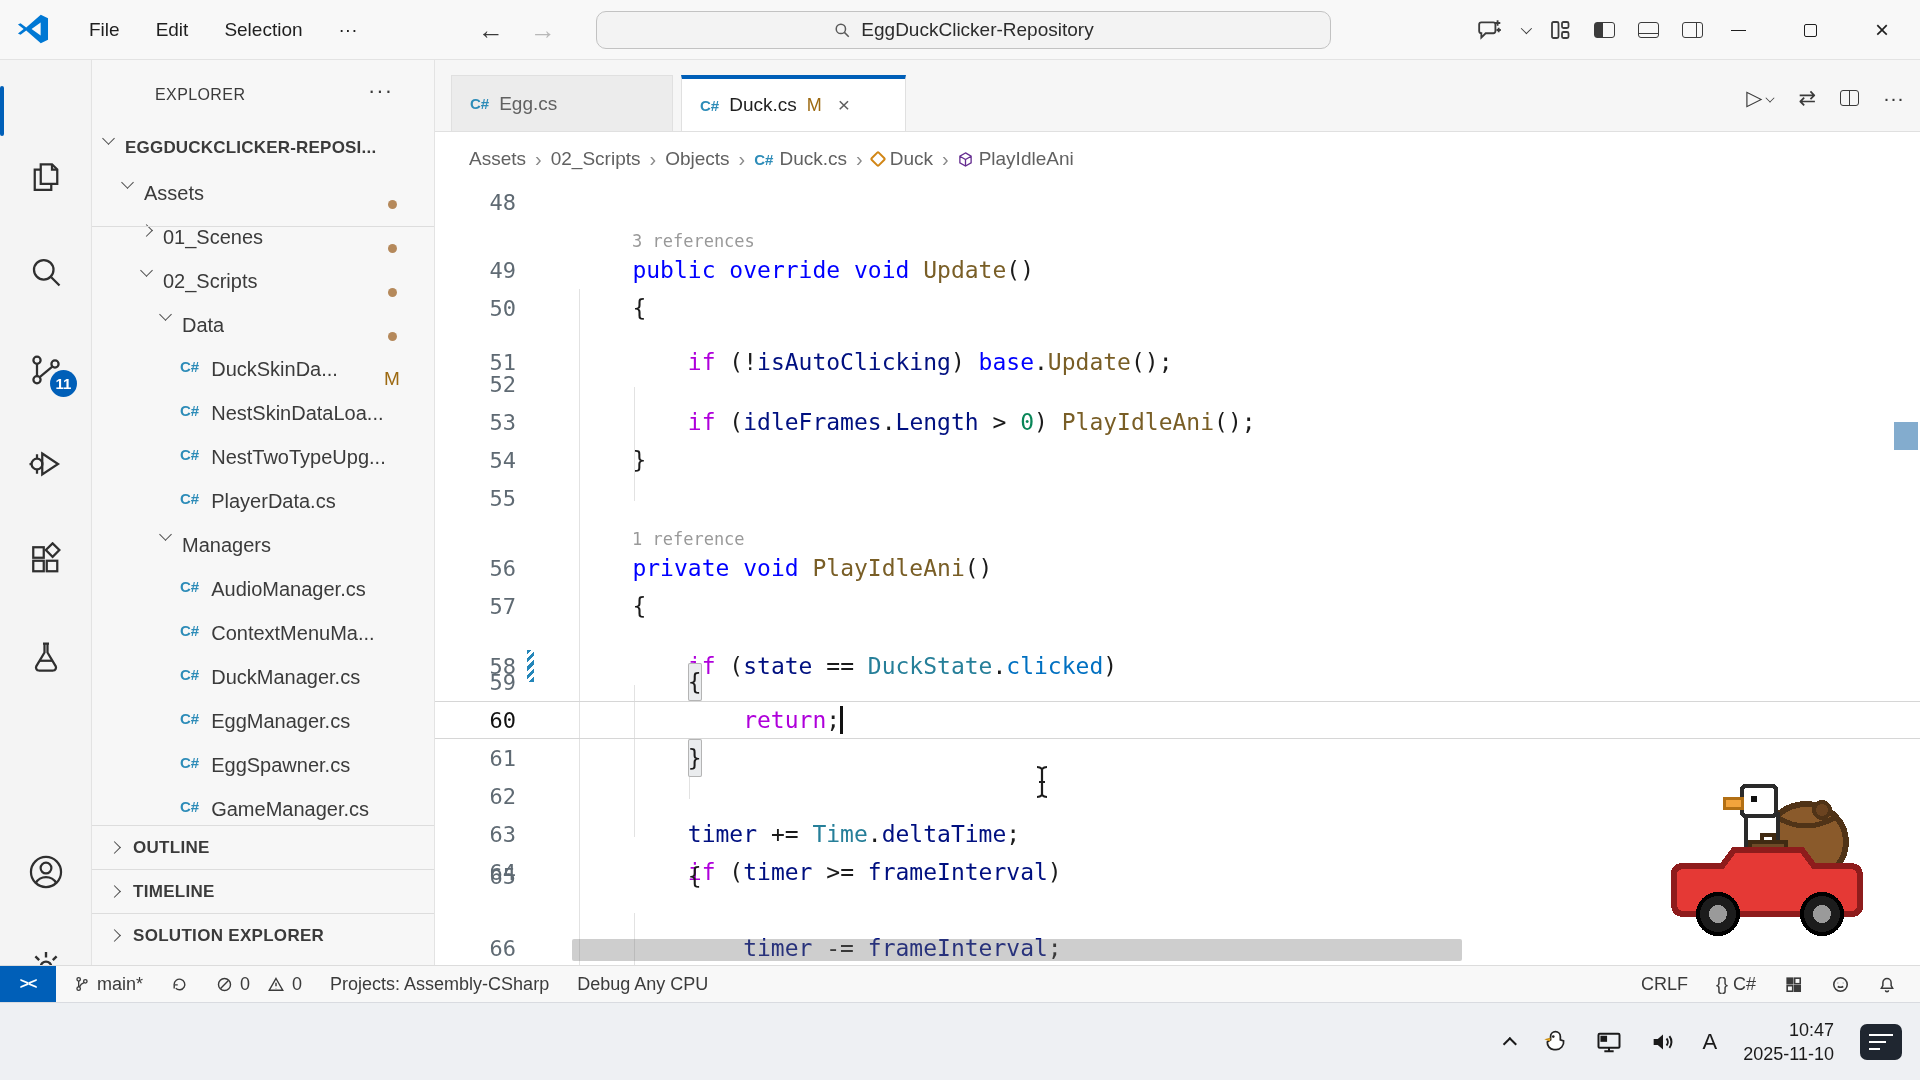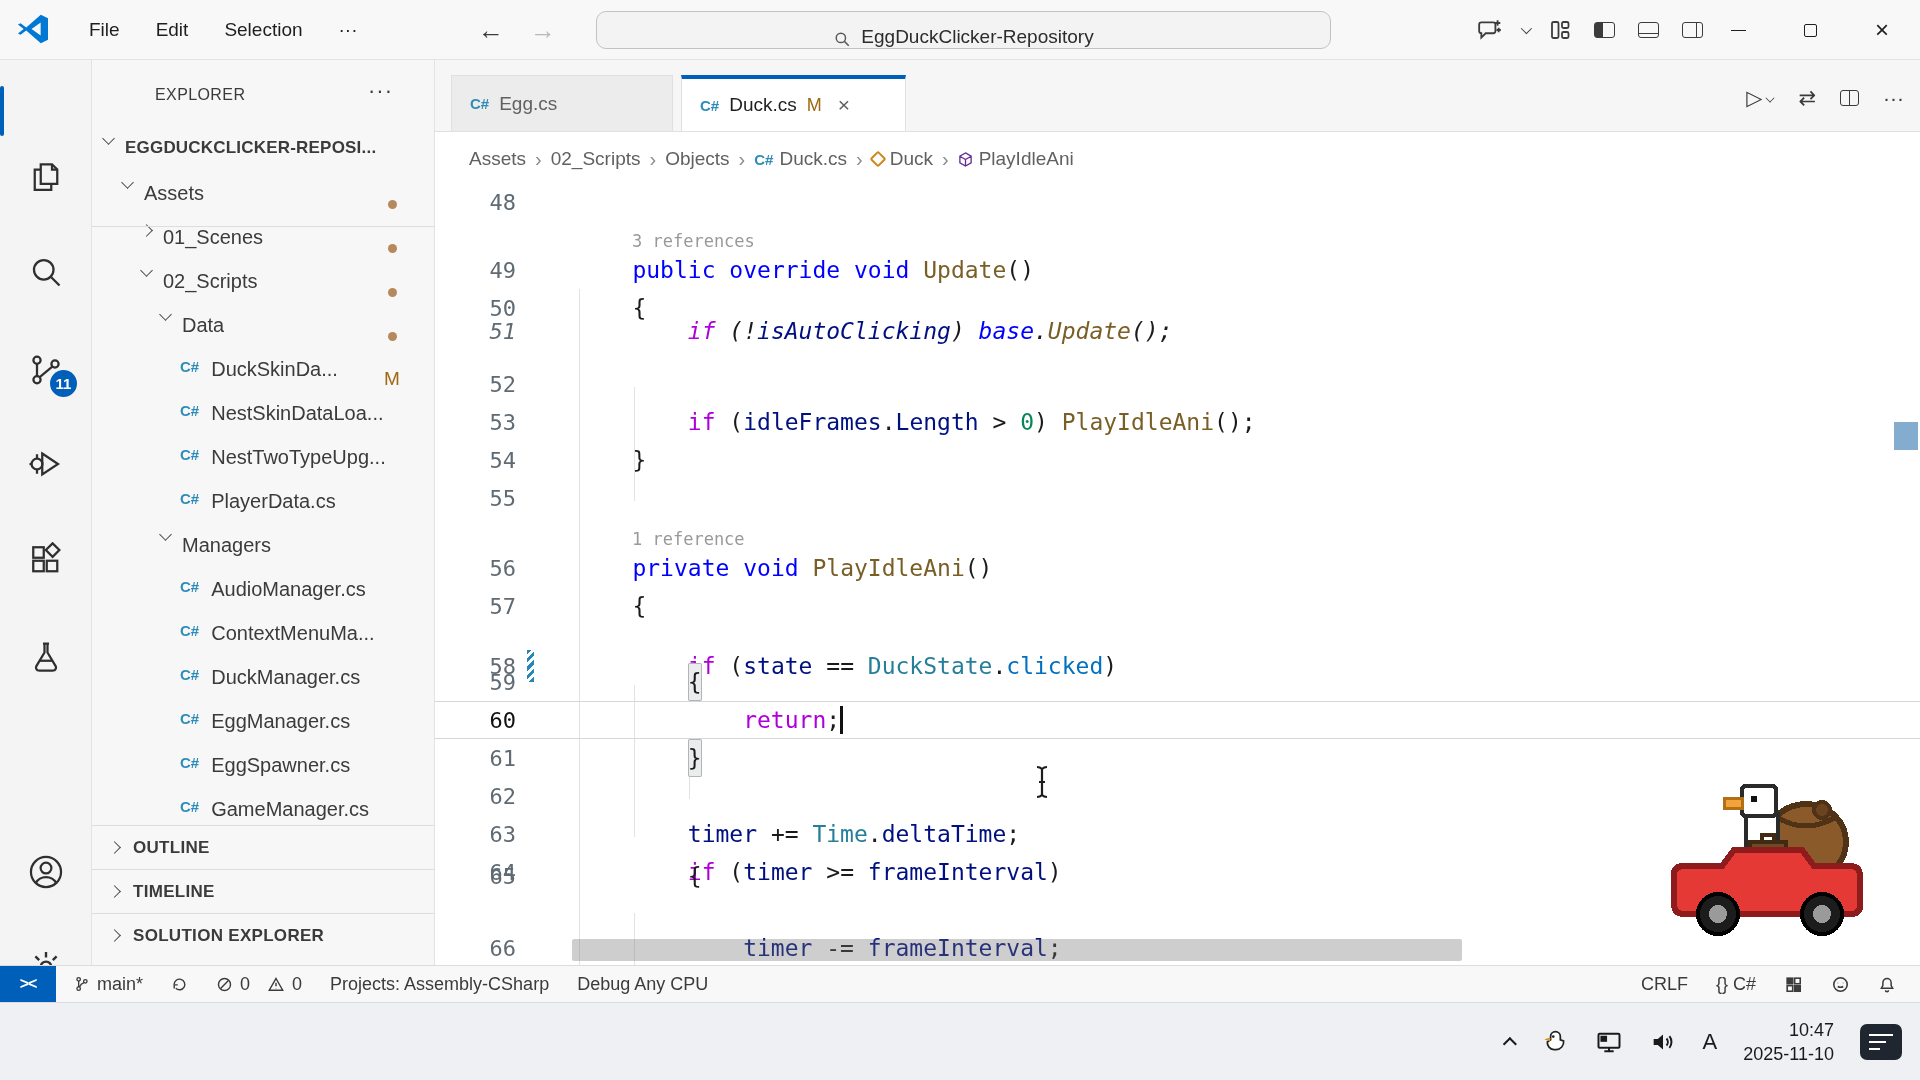--- a/index.html
+++ b/index.html
@@ -7,21 +7,21 @@
   body { font-family:"Liberation Sans", sans-serif; background:#fff; }
   #root { position:relative; width:1920px; height:1080px; background:#fff; }
 
   
   #titlebar { position:absolute; left:0; top:0; width:1920px; height:60px; background:#f8f8f8; border-bottom:1px solid #e3e3e3; }
   #vscode-logo { position:absolute; left:16px; top:12px; }
   #menus { position:absolute; left:76px; top:0; height:60px; display:flex; align-items:center; gap:10px; }
   .menu-item { font-size:19px; color:#1f1f1f; padding:6px 13px; border-radius:6px; cursor:default; }
   #nav-arrows { position:absolute; left:478px; top:0; height:60px; display:flex; align-items:center; gap:26px; font-size:26px; }
   #nav-back { color:#3b3b3b; } #nav-fwd { color:#b8b8b8; }
-  #searchbox { position:absolute; left:596px; top:11px; width:735px; height:38px; background:#f3f3f3; border:1px solid #c2c2c2; border-radius:10px; display:flex; align-items:flex-end; justify-content:center; gap:10px; }
+  #searchbox { position:absolute; left:596px; top:11px; width:735px; height:38px; background:#f3f3f3; border:1px solid #c2c2c2; border-radius:10px; display:flex; align-items:center; justify-content:center; gap:10px; }
   #searchbox .stext { font-size:19px; color:#2c2c2c; }
   #tb-right { position:absolute; right:0; top:0; height:60px; display:flex; align-items:center; }
   .tb-ic { display:flex; align-items:center; justify-content:center; width:44px; height:44px; }
   .lay { width:21px; height:16px; border:1.8px solid #3c3c3c; border-radius:3px; position:relative; }
   .lay .fillL { position:absolute; left:0; top:0; bottom:0; width:8px; background:#3c3c3c; }
   .lay .lineB { position:absolute; left:0; right:0; bottom:3px; border-top:1.8px solid #3c3c3c; }
   .lay .lineR { position:absolute; top:0; bottom:0; right:5px; border-left:1.8px solid #3c3c3c; }
   .winctl { width:48px; height:60px; display:flex; align-items:center; justify-content:center; color:#1f1f1f; }
   .winctl .minus { width:15px; border-top:1.6px solid #1f1f1f; display:block; }
   .winctl .maxbox { width:13px; height:13px; border:1.6px solid #1f1f1f; border-radius:2px; display:block; }
@@ -407,21 +407,21 @@
           </div>
           <div class="lensrow" style="top: 33px; height: 32px;">3 references</div>
           <div class="crow" style="top: 65px; height: 38px;">
             <span class="num">49</span>
             <span class="codeline"><span class="tk-pln">    </span><span class="tk-kw">public</span><span class="tk-pln"> </span><span class="tk-kw">override</span><span class="tk-pln"> </span><span class="tk-kw">void</span><span class="tk-pln"> </span><span class="tk-meth">Update</span><span class="tk-pln">()</span></span>
           </div>
           <div class="crow" style="top: 103px; height: 38px;">
             <span class="num">50</span>
             <span class="codeline"><span class="tk-pln">    {</span></span>
           </div>
-          <div class="crow" style="top: 126px; height: 38px; font-style: italic;">
+          <div class="crow" style="top: 157px; height: 38px;">
             <span class="num">51</span>
             <span class="codeline"><span class="tk-pln">        </span><span class="tk-ctrl">if</span><span class="tk-pln"> (!</span><span class="tk-var">isAutoClicking</span><span class="tk-pln">) </span><span class="tk-kw">base</span><span class="tk-pln">.</span><span class="tk-meth">Update</span><span class="tk-pln">();</span></span>
           </div>
           <div class="crow" style="top: 179px; height: 38px;">
             <span class="num">52</span>
             <span class="codeline"></span>
           </div>
           <div class="crow" style="top: 217px; height: 38px;">
             <span class="num">53</span>
             <span class="codeline"><span class="tk-pln">        </span><span class="tk-ctrl">if</span><span class="tk-pln"> (</span><span class="tk-var">idleFrames</span><span class="tk-pln">.</span><span class="tk-var">Length</span><span class="tk-pln"> &gt; </span><span class="tk-num">0</span><span class="tk-pln">) </span><span class="tk-meth">PlayIdleAni</span><span class="tk-pln">();</span></span>

